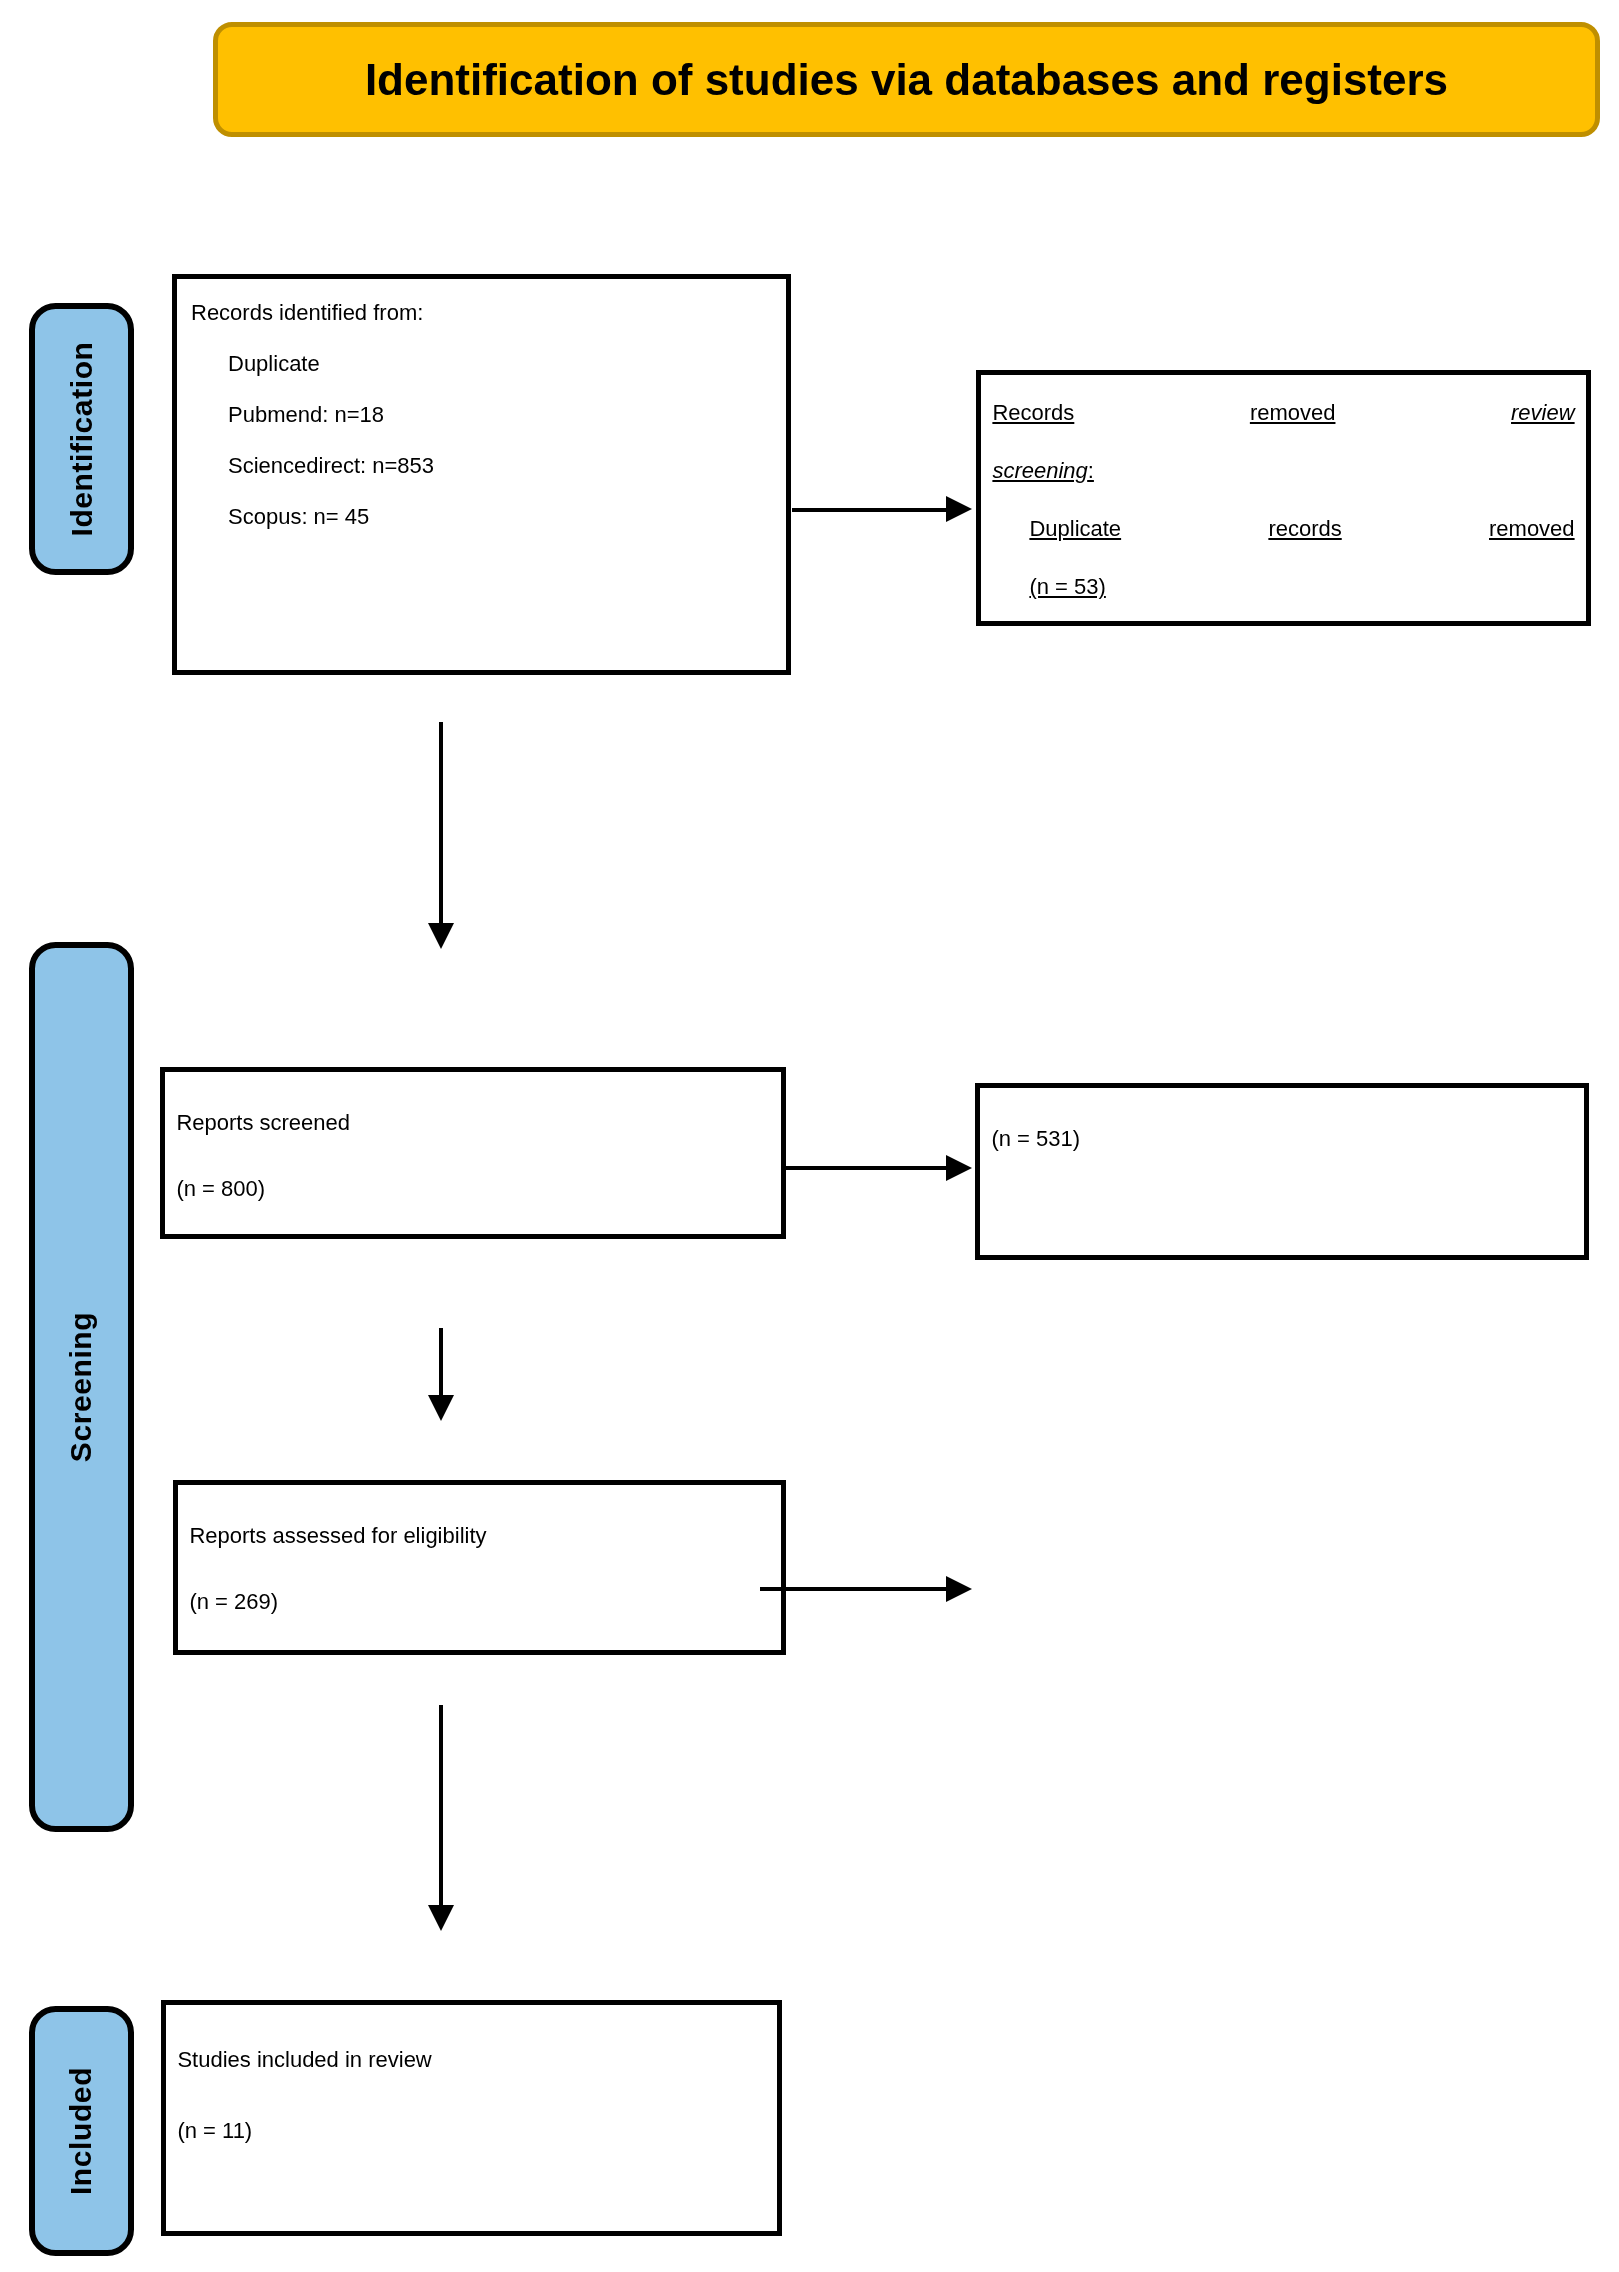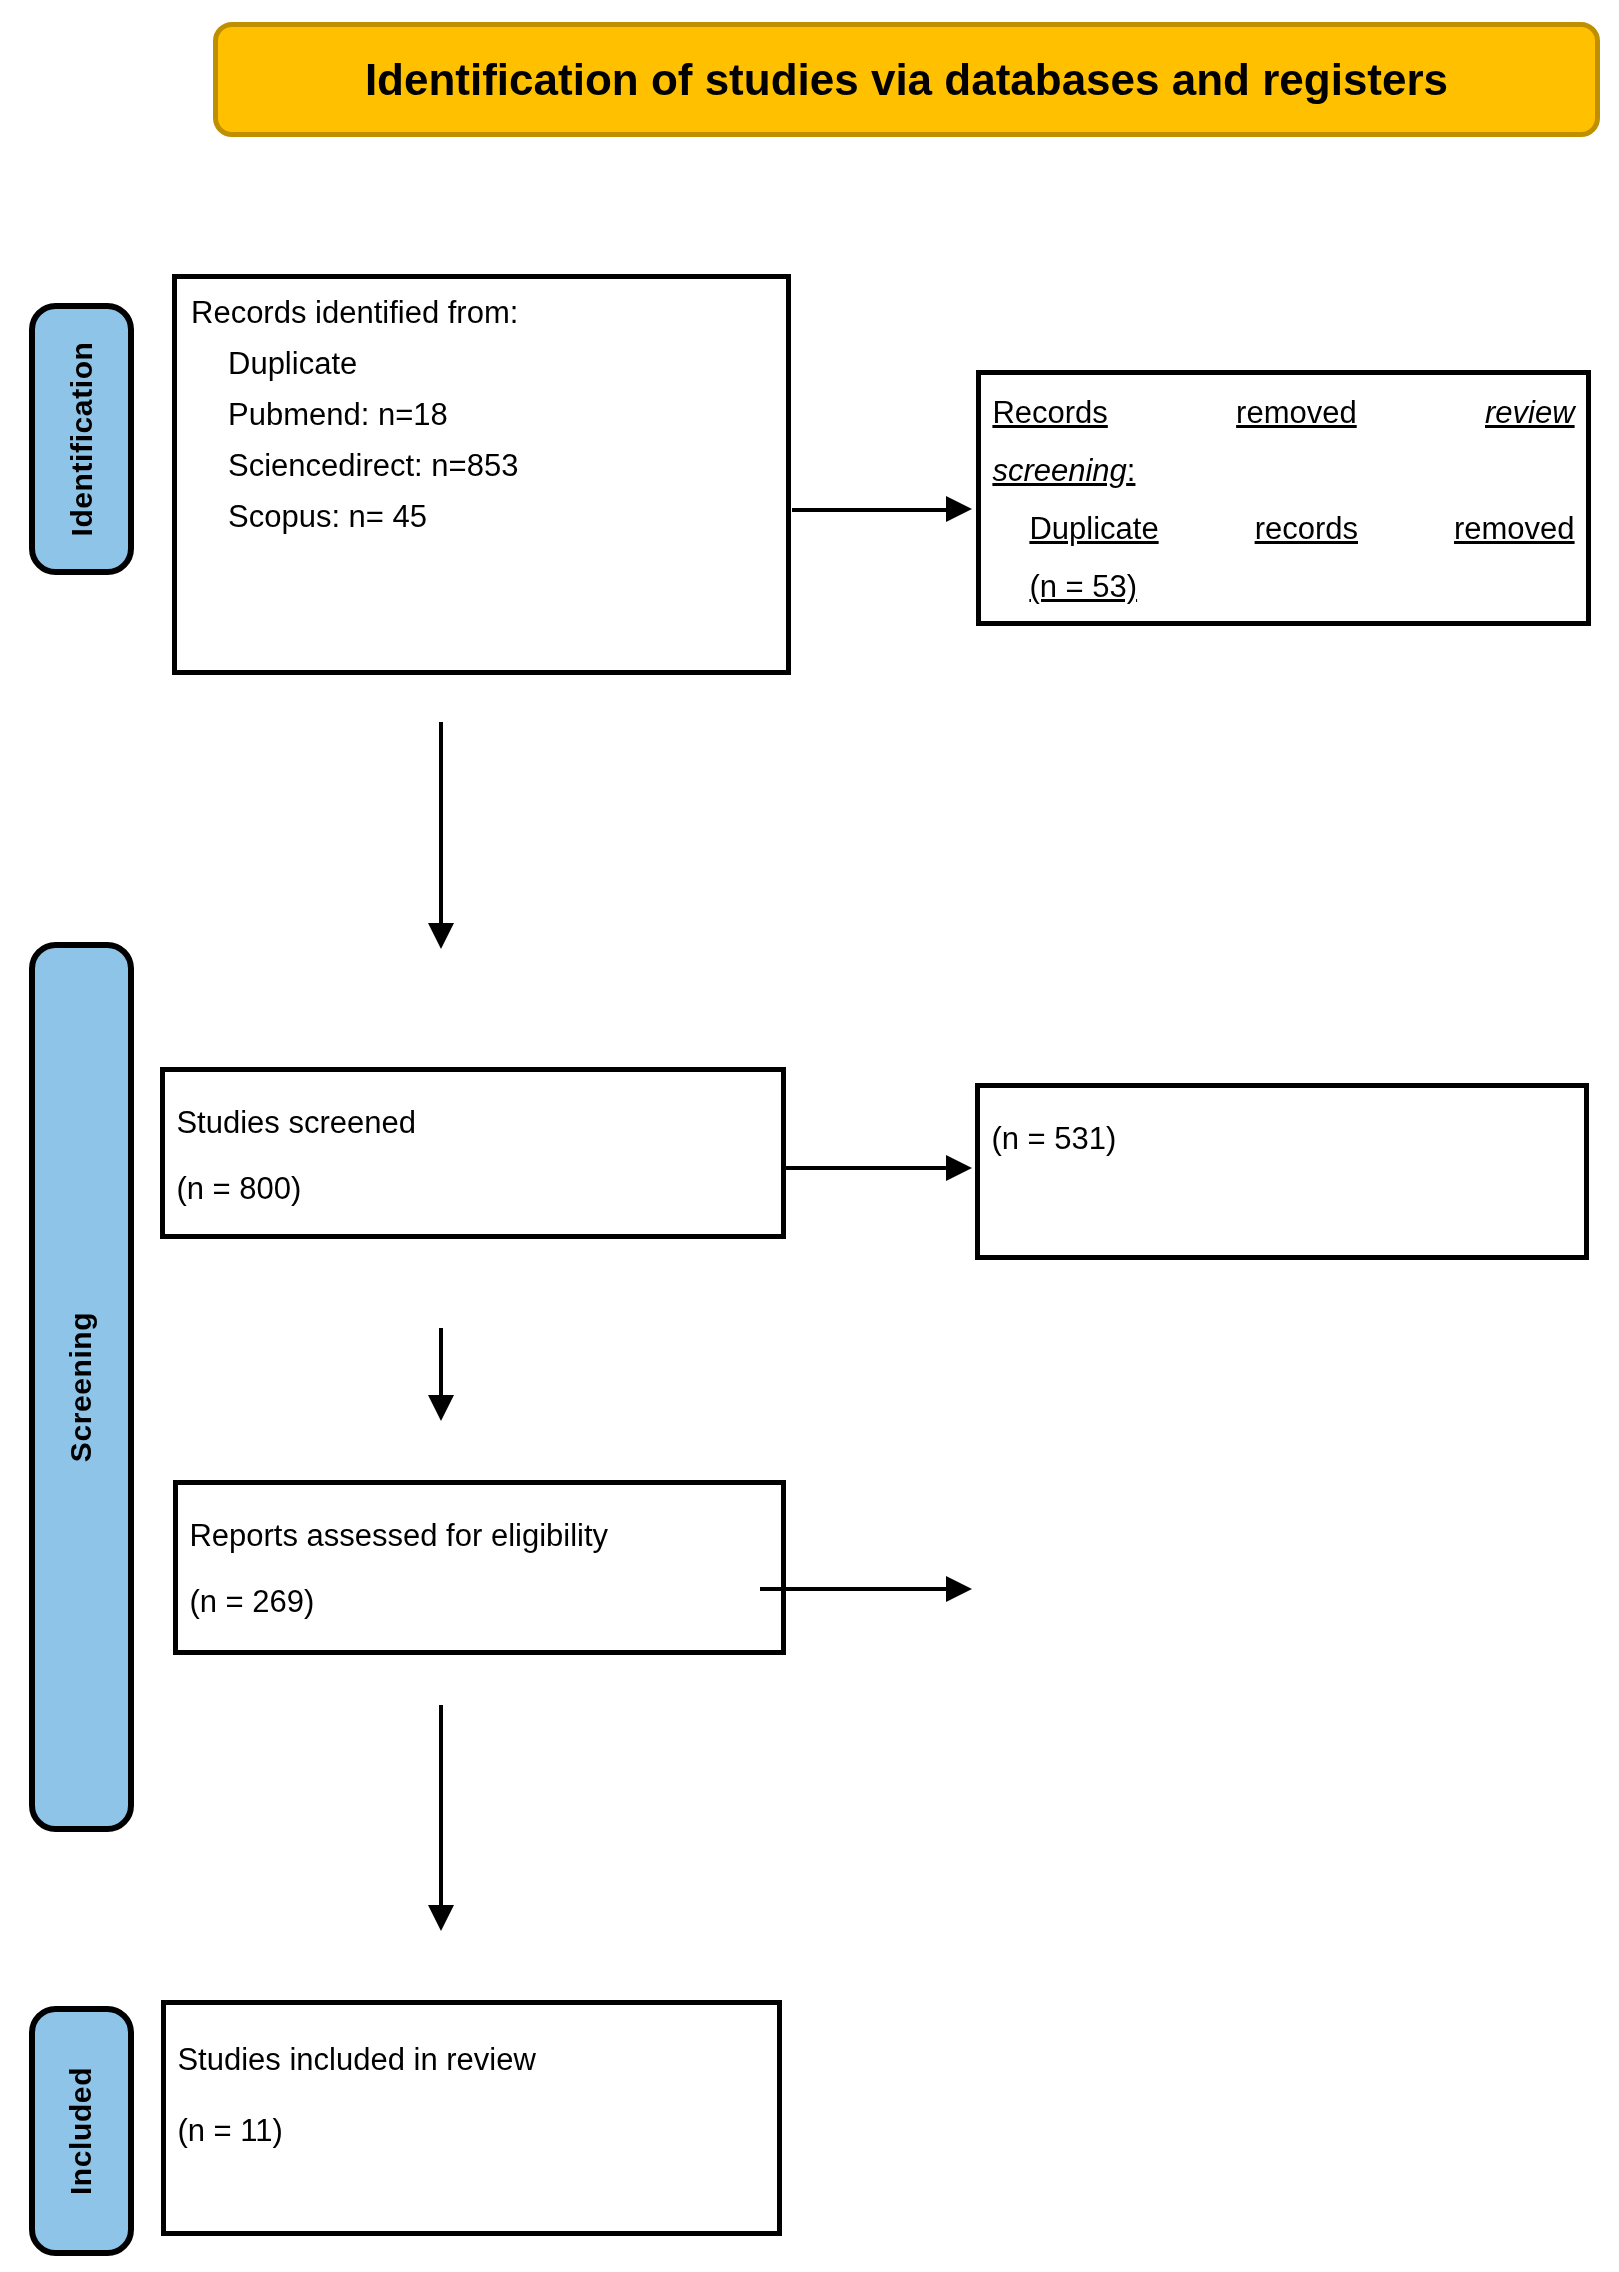--- a/index.html
+++ b/index.html
@@ -39,21 +39,21 @@
     transform: rotate(-90deg);
     white-space: nowrap;
     font-size: 30px; font-weight: bold;
     letter-spacing: 0.6px;
   }
 
   .box {
     position: absolute;
     background: #ffffff;
     border: 5px solid #000000;
-    font-size: 31px;
+    font-size: 22px;
     line-height: 51px;
   }
   .box.two-line { line-height: 66px; padding: 17.7px 11.4px 0 11.4px; }
   .bline { white-space: nowrap; }
   .indent { margin-left: 37px; }
   .it { font-style: italic; }
   .jline { display: flex; justify-content: space-between; }
 
   .hline { position: absolute; height: 3.8px; background: #000000; }
   .vline { position: absolute; width: 3.8px; background: #000000; }
@@ -108,21 +108,21 @@
     </div>
     <div class="jline indent">
       <span>Duplicate</span>
       <span>records</span>
       <span>removed</span>
     </div>
     <div class="bline indent">(n = 53)</div>
   </div>
 
   <div class="box two-line" style="left:160px; top:1067px; width:626px; height:172px;">
-    <div class="bline">Studies screened</div>
+    <div class="bline">Reports screened</div>
     <div class="bline">(n = 800)</div>
   </div>
 
   <div class="box two-line" style="left:975px; top:1083px; width:614px; height:177px;">
     <div class="bline">(n = 531)</div>
   </div>
 
   <div class="box two-line" style="left:147px; top:1480px; width:613px; height:175px;margin-left:26px;">
     <div class="bline">Reports assessed for eligibility</div>
     <div class="bline">(n = 269)</div>

